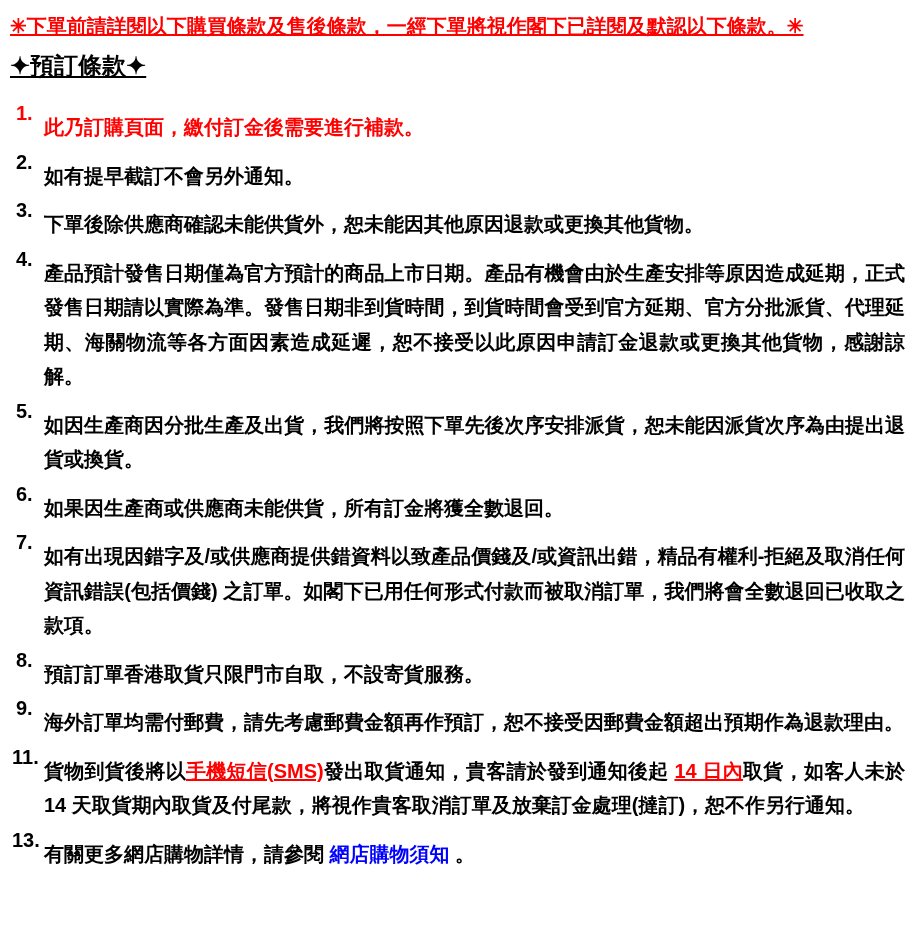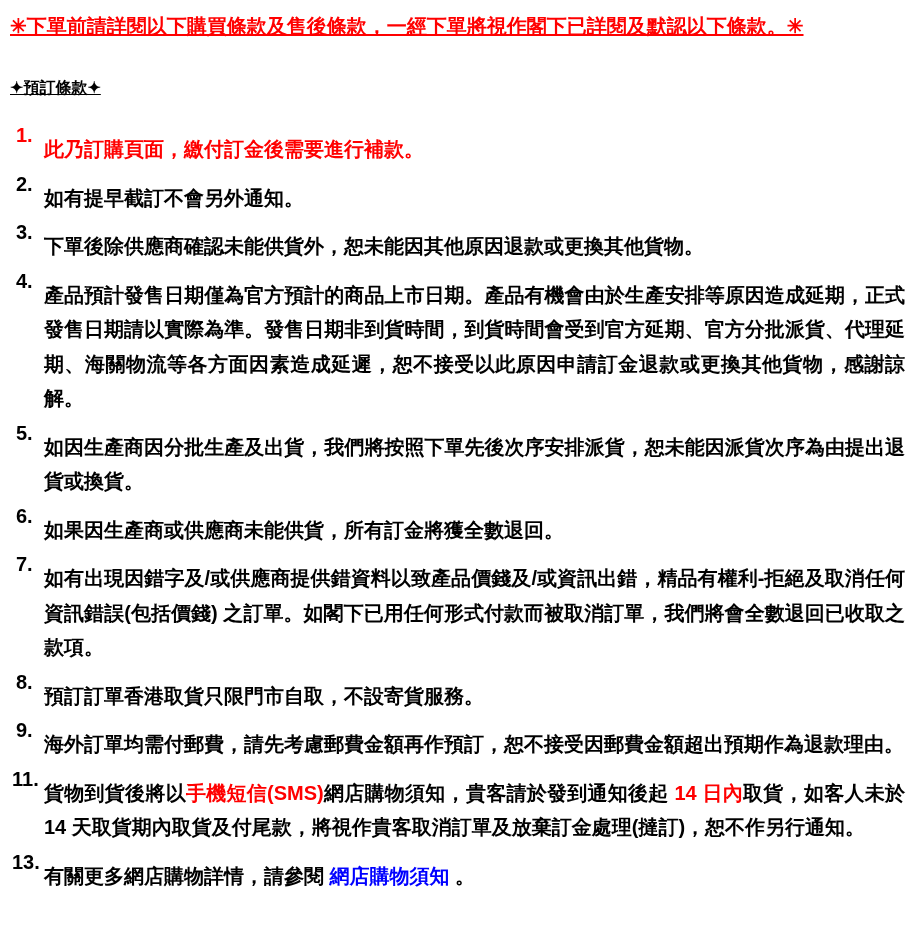--- a/index.html
+++ b/index.html
@@ -18,26 +18,26 @@
   .doc {
     box-sizing: border-box;
     width: 913px;
     padding: 12px 8px 0 10px;
   }
   .doc-header {
     color: #ff0000;
     font-size: 20px;
     line-height: 28px;
     text-decoration: underline;
-    margin-bottom: 34px;
+    margin-bottom: 12px;
     white-space: nowrap;
   }
   .section-title {
     color: #000000;
-    font-size: 16px;
+    font-size: 24px;
     line-height: 28px;
     text-decoration: underline;
     display: inline-block;
     margin-bottom: 16px;
     text-align: center;
   }
   .terms {
     font-size: 20px;
     line-height: 34.5px;
   }
@@ -56,20 +56,21 @@
   .term-content {
     flex: 1 1 auto;
     text-align: justify;
     margin-top: 14px;
   }
   .term.red-item, .term.red-item .term-num, .term.red-item .term-content {
     color: #ff0000;
   }
   .seg-red-underline {
     color: #ff0000;
+    text-decoration: underline;
   }
   .seg-link {
     color: #0000ff;
     cursor: pointer;
   }
 </style>
 </head>
 <body>
 
 <div class="doc">
@@ -111,20 +112,20 @@
       <div class="term">
         <span class="term-num single">8.</span>
         <span class="term-content"><span>預訂訂單香港取貨只限門市自取，不設寄貨服務。</span></span>
       </div>
       <div class="term">
         <span class="term-num single">9.</span>
         <span class="term-content"><span>海外訂單均需付郵費，請先考慮郵費金額再作預訂，恕不接受因郵費金額超出預期作為退款理由。</span></span>
       </div>
       <div class="term">
         <span class="term-num">11.</span>
-        <span class="term-content"><span>貨物到貨後將以</span><span class="seg-red-underline">手機短信(SMS)</span><span>網店購物須知，貴客請於發到通知後起 </span><span class="seg-red-underline">14 日內</span><span>取貨，如客人未於 14 天取貨期內取貨及付尾款，將視作貴客取消訂單及放棄訂金處理(撻訂)，恕不作另行通知。</span></span>
+        <span class="term-content"><span>貨物到貨後將以</span><span class="seg-red-underline">手機短信(SMS)</span><span>發出取貨通知，貴客請於發到通知後起 </span><span class="seg-red-underline">14 日內</span><span>取貨，如客人未於 14 天取貨期內取貨及付尾款，將視作貴客取消訂單及放棄訂金處理(撻訂)，恕不作另行通知。</span></span>
       </div>
       <div class="term">
         <span class="term-num">13.</span>
         <span class="term-content"><span>有關更多網店購物詳情，請參閱 </span><a class="seg-link">網店購物須知</a><span> 。</span></span>
       </div>
     </div>
 </div>
 
 </body></html>

